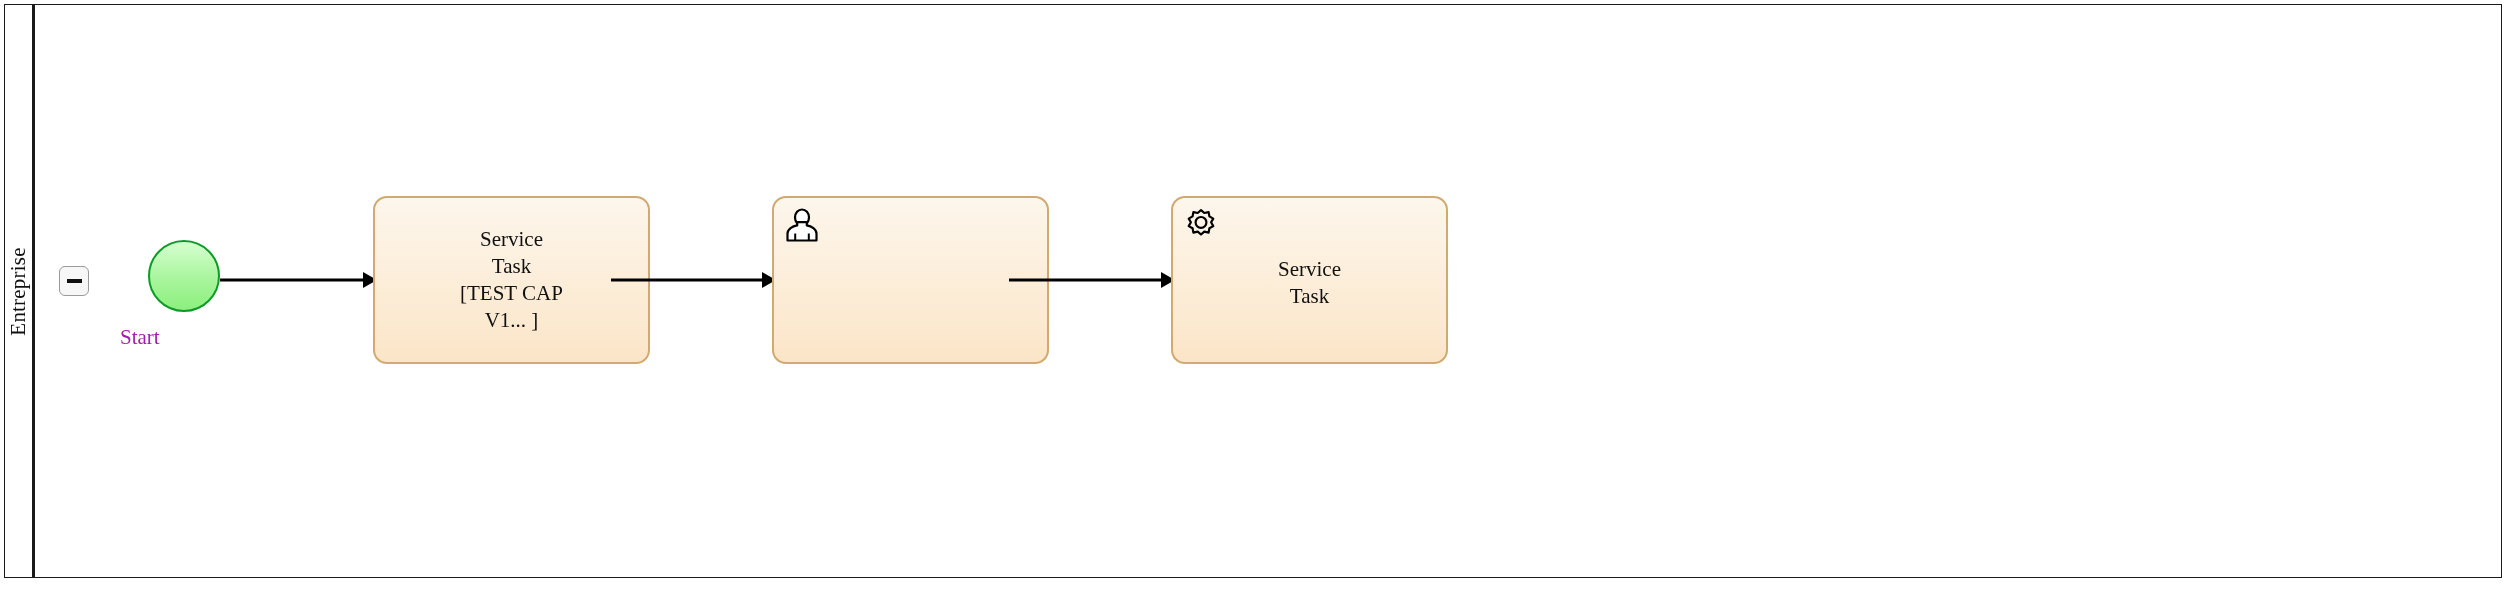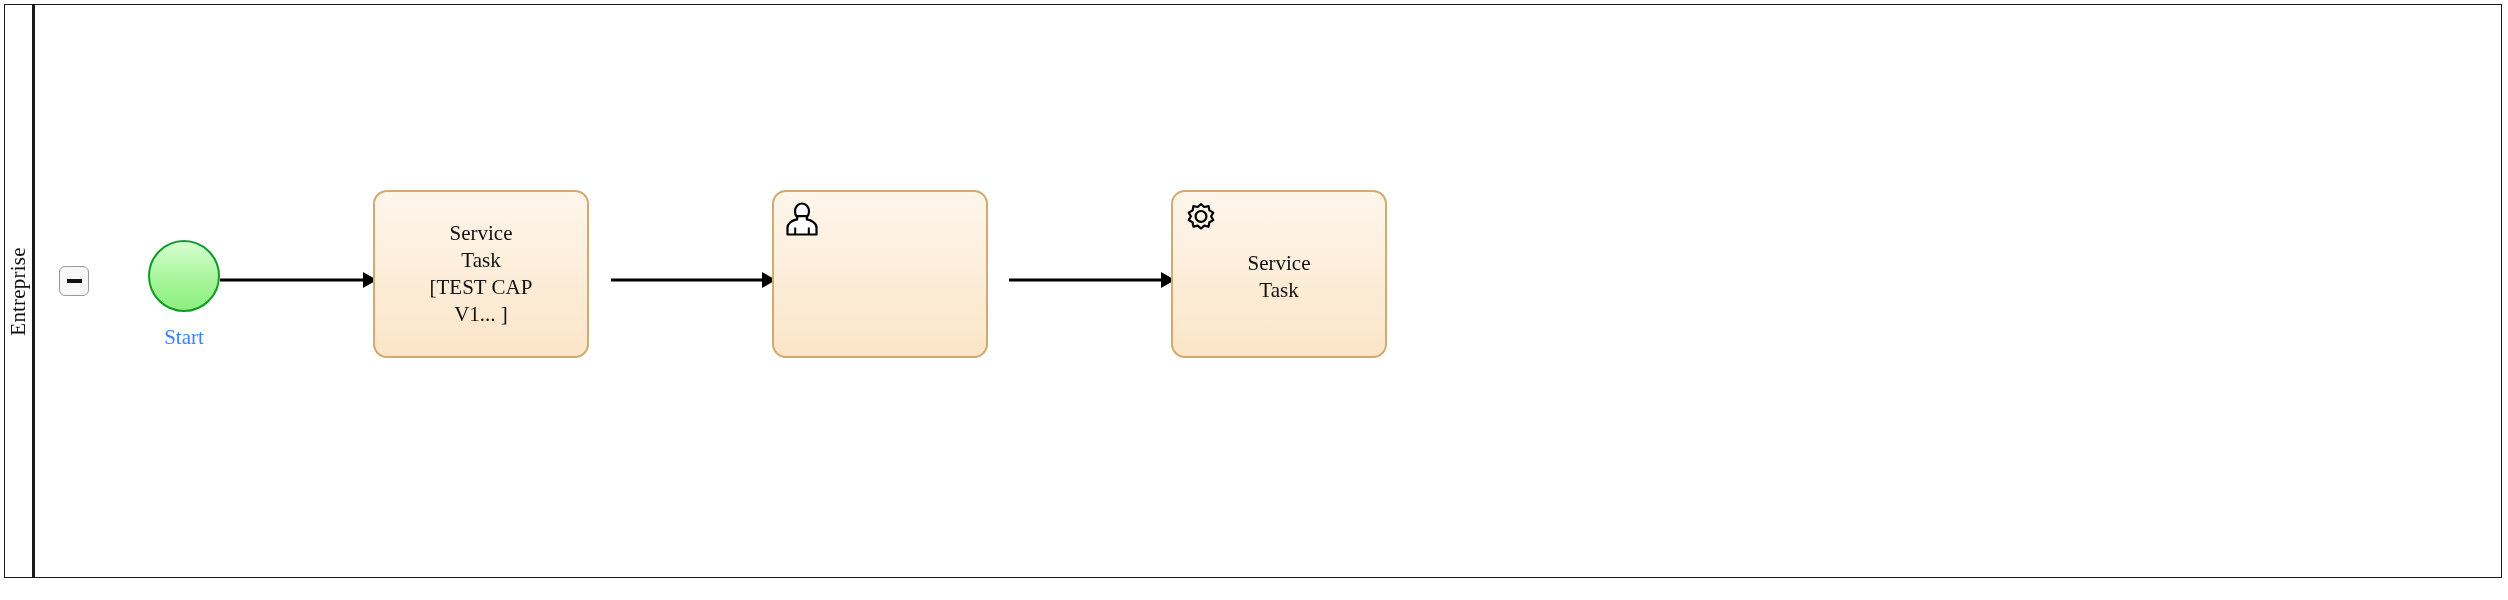--- a/index.html
+++ b/index.html
@@ -99,30 +99,30 @@
     box-sizing: border-box;
     border-radius: 50%;
     border: 2.2px solid #0d9a25;
     background: linear-gradient(180deg, #d6ffd0 0%, #a8f59c 55%, #8cef7e 100%);
   }
   .start-label {
     position: absolute;
     left: 120px;
     top: 325px;
     width: 128px;
-    text-align: center;
+    text-align: left;
     font-size: 21px;
-    color: #3b82f6;
+    color: #a21caf;
   }
 
   
   .task {
     position: absolute;
-    top: 190px;
-    width: 216px;
+    top: 196px;
+    width: 277px;
     height: 168px;
     box-sizing: border-box;
     border: 2px solid #d2a96e;
     border-radius: 14px;
     background: linear-gradient(180deg, #fdf6ec 0%, #fcecd6 60%, #fbe5c8 100%);
   }
   .task-text {
     position: absolute;
     left: 0;
     right: 0;

